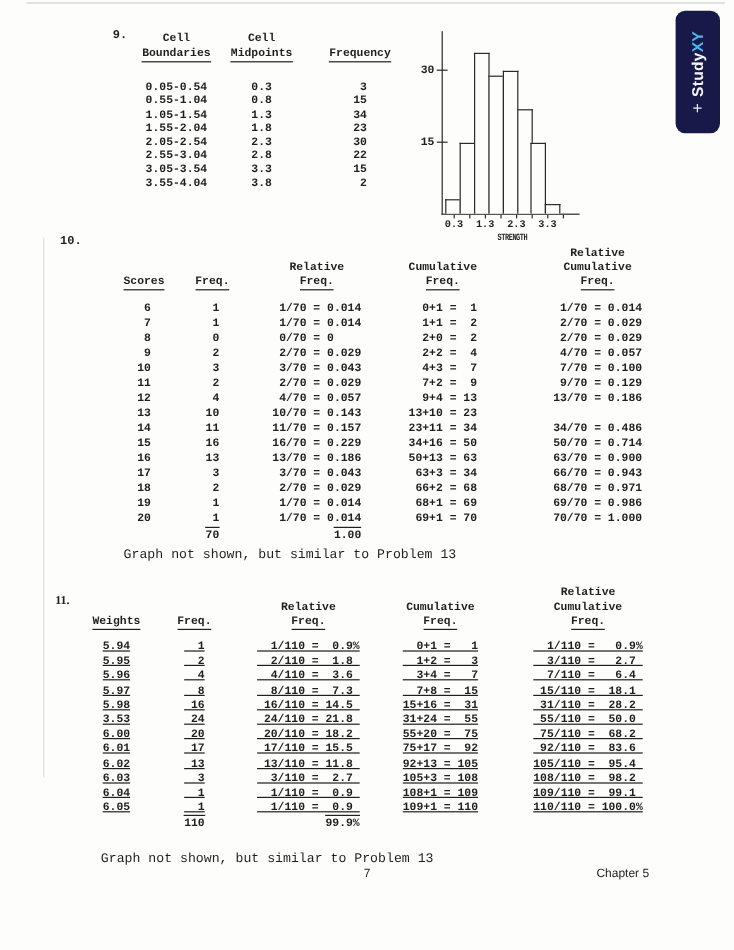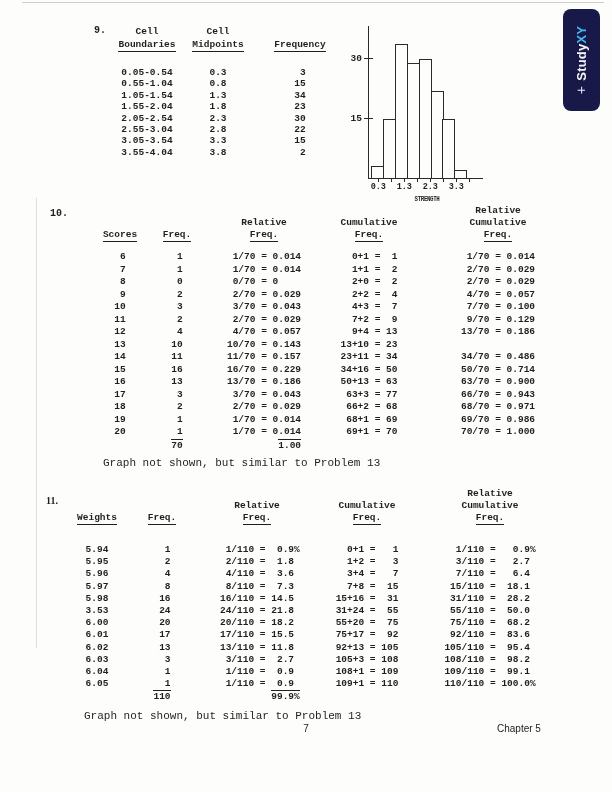--- a/index.html
+++ b/index.html
@@ -58,21 +58,21 @@
   .t10 .rows .trow, .t10 .total { line-height:12.5px; }
 
   
   .t11 { position:absolute; left:62px; top:488px; font-size:9.5px; font-weight:700; }
   .t11 .cell:nth-child(1){ width:70px; }
   .t11 .cell:nth-child(2){ width:60px; }
   .t11 .cell:nth-child(3){ width:130px; }
   .t11 .cell:nth-child(4){ width:90px; }
   .t11 .cell:nth-child(5){ width:156px; }
   .t11 .hrow { line-height:12px; }
-  .t11 .rows { margin-top:19px; }
+  .t11 .rows { margin-top:8px;text-decoration:underline; }
   .t11 .rows .trow, .t11 .total { line-height:12.2px; }
 
   
   .hist { position:absolute; left:368px; top:26px; width:132px; font-weight:700; }
   .hist-plot {
     position:relative; width:114px; height:152px;
     border-left:1.8px solid #2a2a2a; border-bottom:1.8px solid #2a2a2a;
     box-sizing:content-box;
   }
   .hist-bars { position:absolute; left:2px; bottom:0; display:flex; align-items:flex-end; }
@@ -207,21 +207,21 @@
       <span class="xtick" style="left: 60.5px;"></span>
       <span class="xtick-label" style="left: 60.5px;">2.3</span>
       <span class="xtick" style="left: 73.5px;"></span>
       <span class="xtick" style="left: 86.5px;"></span>
       <span class="xtick-label" style="left: 86.5px;">3.3</span>
       <span class="xtick" style="left: 99.5px;"></span>
     </div>
   <div class="hist-title">STRENGTH</div>
 </div>
 
-<span class="pnum" style="left:50px; top:208px;">10.</span>
+<span class="pnum" style="left:50px; top:196px;">10.</span>
 
 <div class="t10">
   <div class="trow hrow">
     <span class="cell"></span>
     <span class="cell"></span>
     <span class="cell"></span>
     <span class="cell"></span>
     <span class="cell">Relative</span>
   </div>
   <div class="trow hrow">
@@ -324,21 +324,21 @@
         <span class="cell">13</span>
         <span class="cell">13/70 = 0.186</span>
         <span class="cell">50+13 = 63</span>
         <span class="cell">63/70 = 0.900</span>
       </div>
 
       <div class="trow">
         <span class="cell">17</span>
         <span class="cell"> 3</span>
         <span class="cell"> 3/70 = 0.043</span>
-        <span class="cell"> 63+3 = 77</span>
+        <span class="cell"> 63+3 = 34</span>
         <span class="cell">66/70 = 0.943</span>
       </div>
 
       <div class="trow">
         <span class="cell">18</span>
         <span class="cell"> 2</span>
         <span class="cell"> 2/70 = 0.029</span>
         <span class="cell"> 66+2 = 68</span>
         <span class="cell">68/70 = 0.971</span>
       </div>

